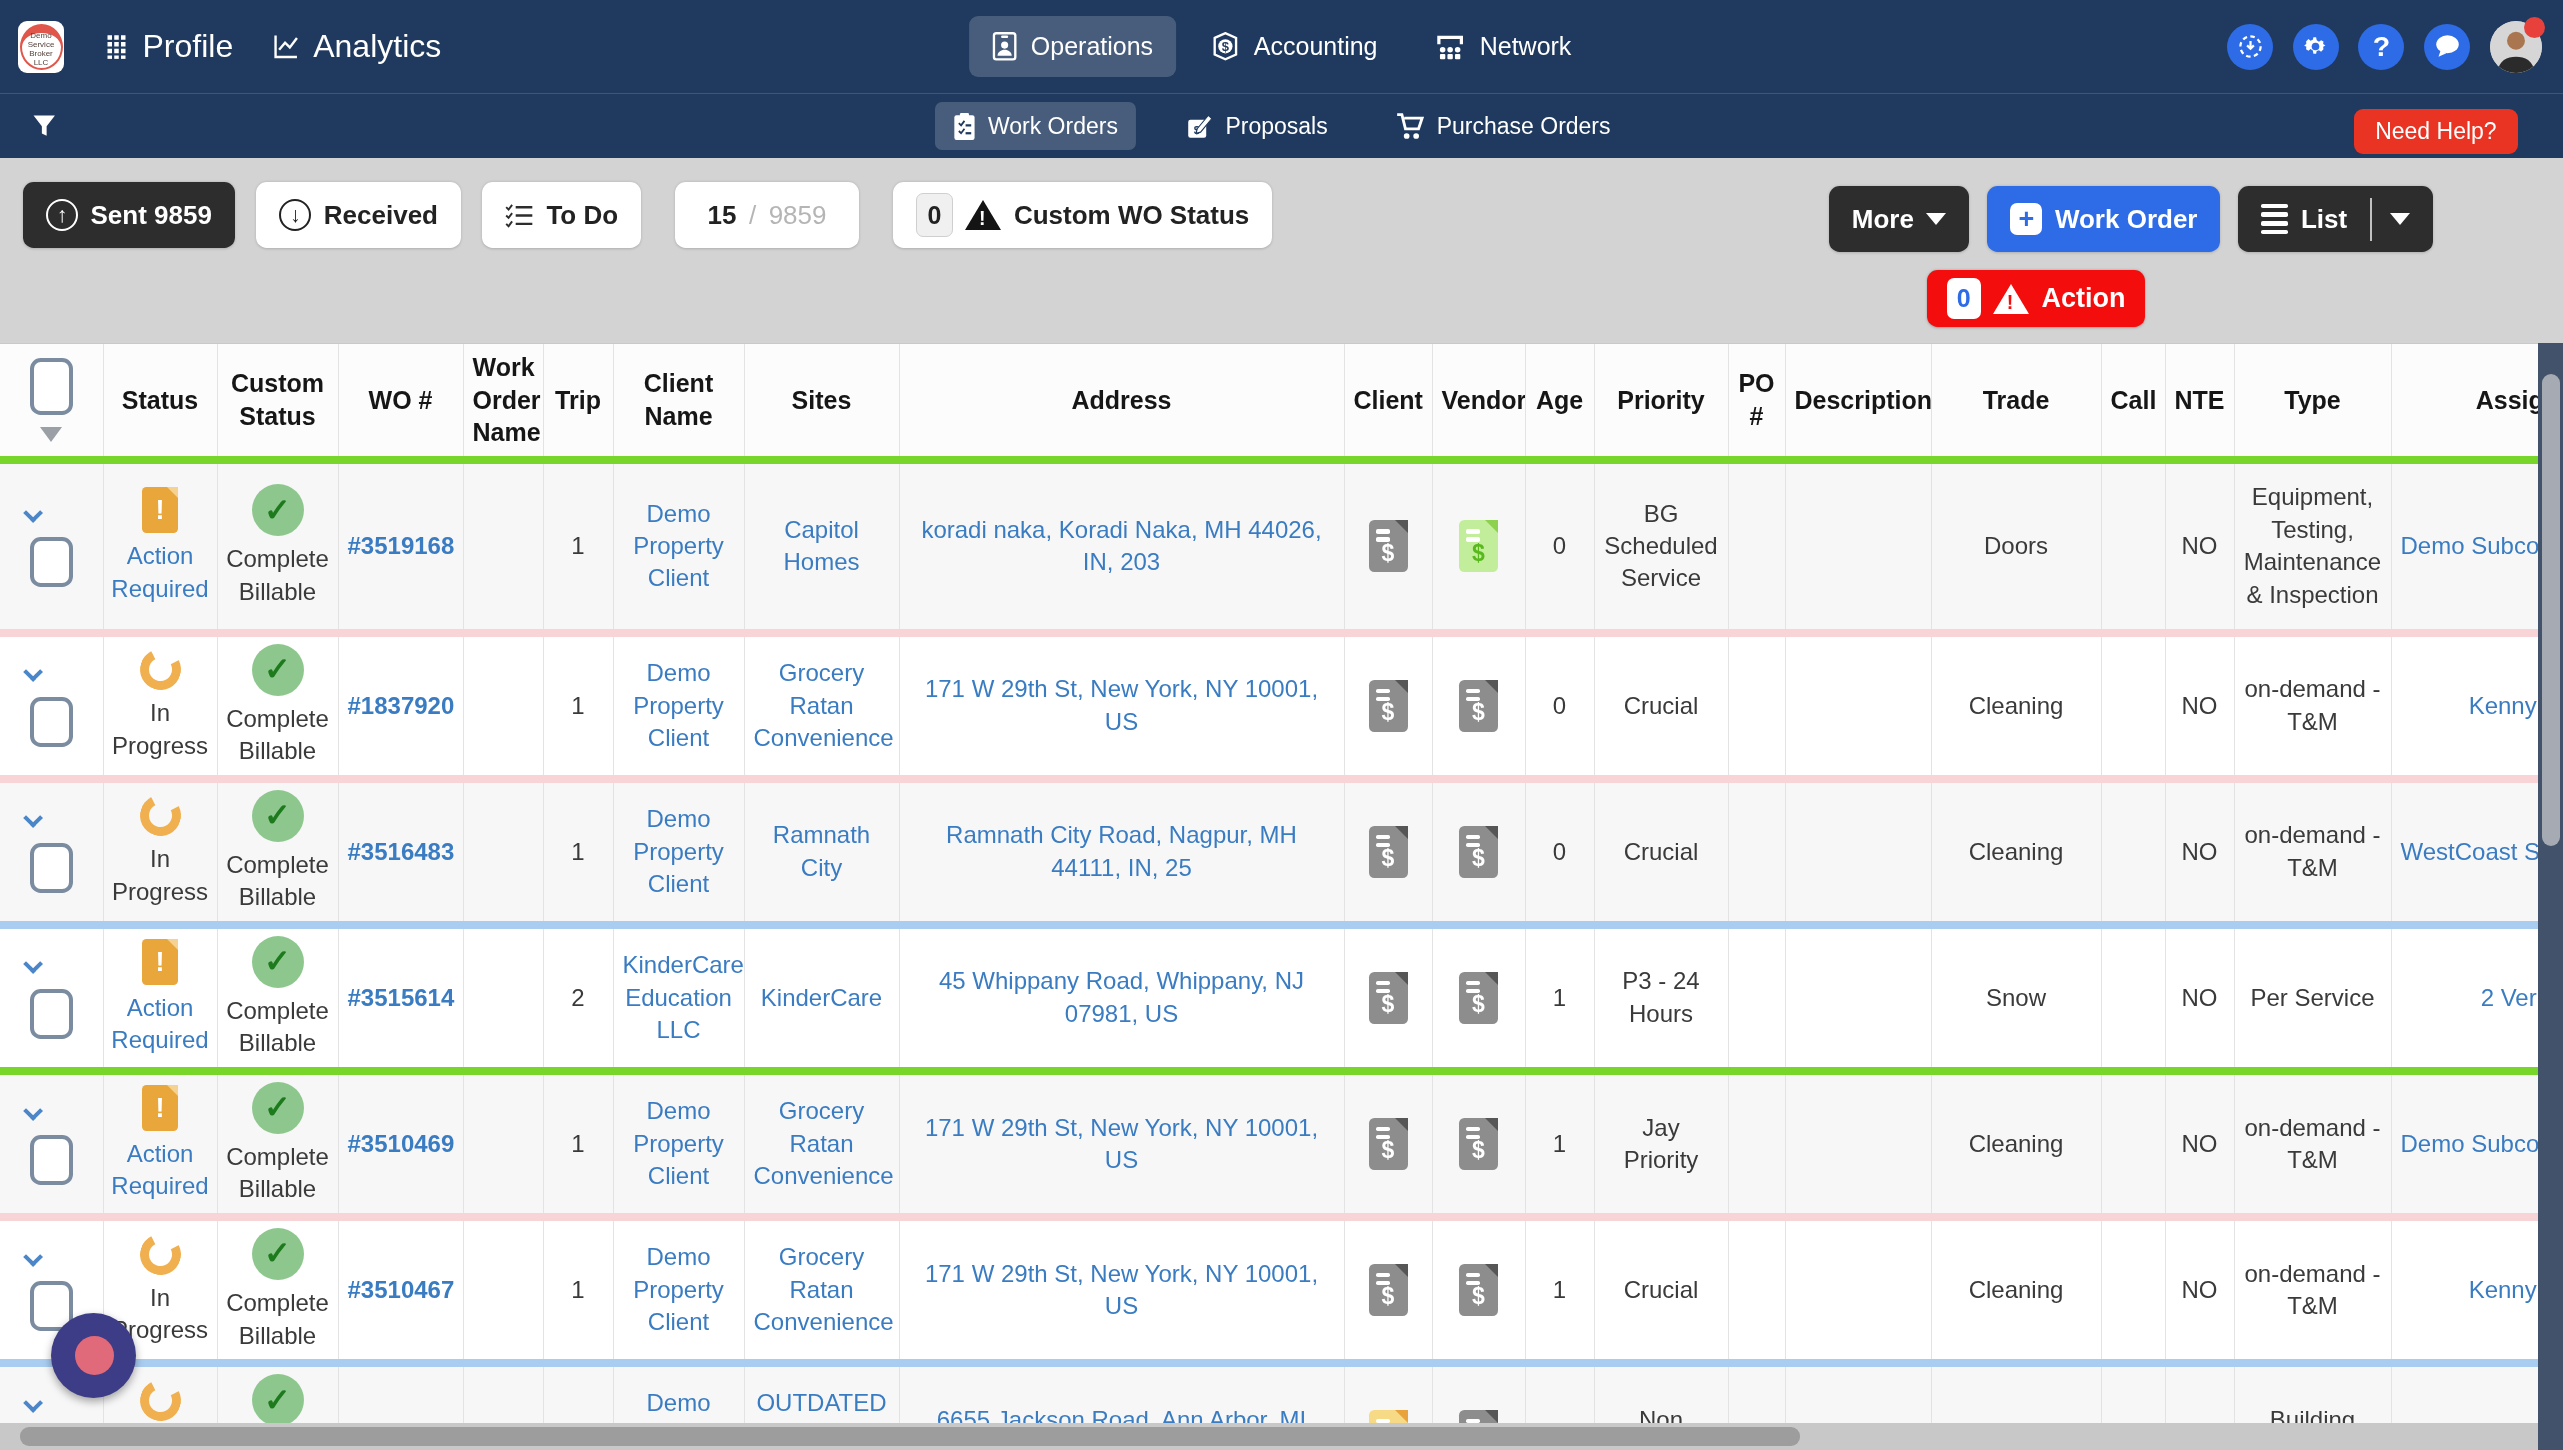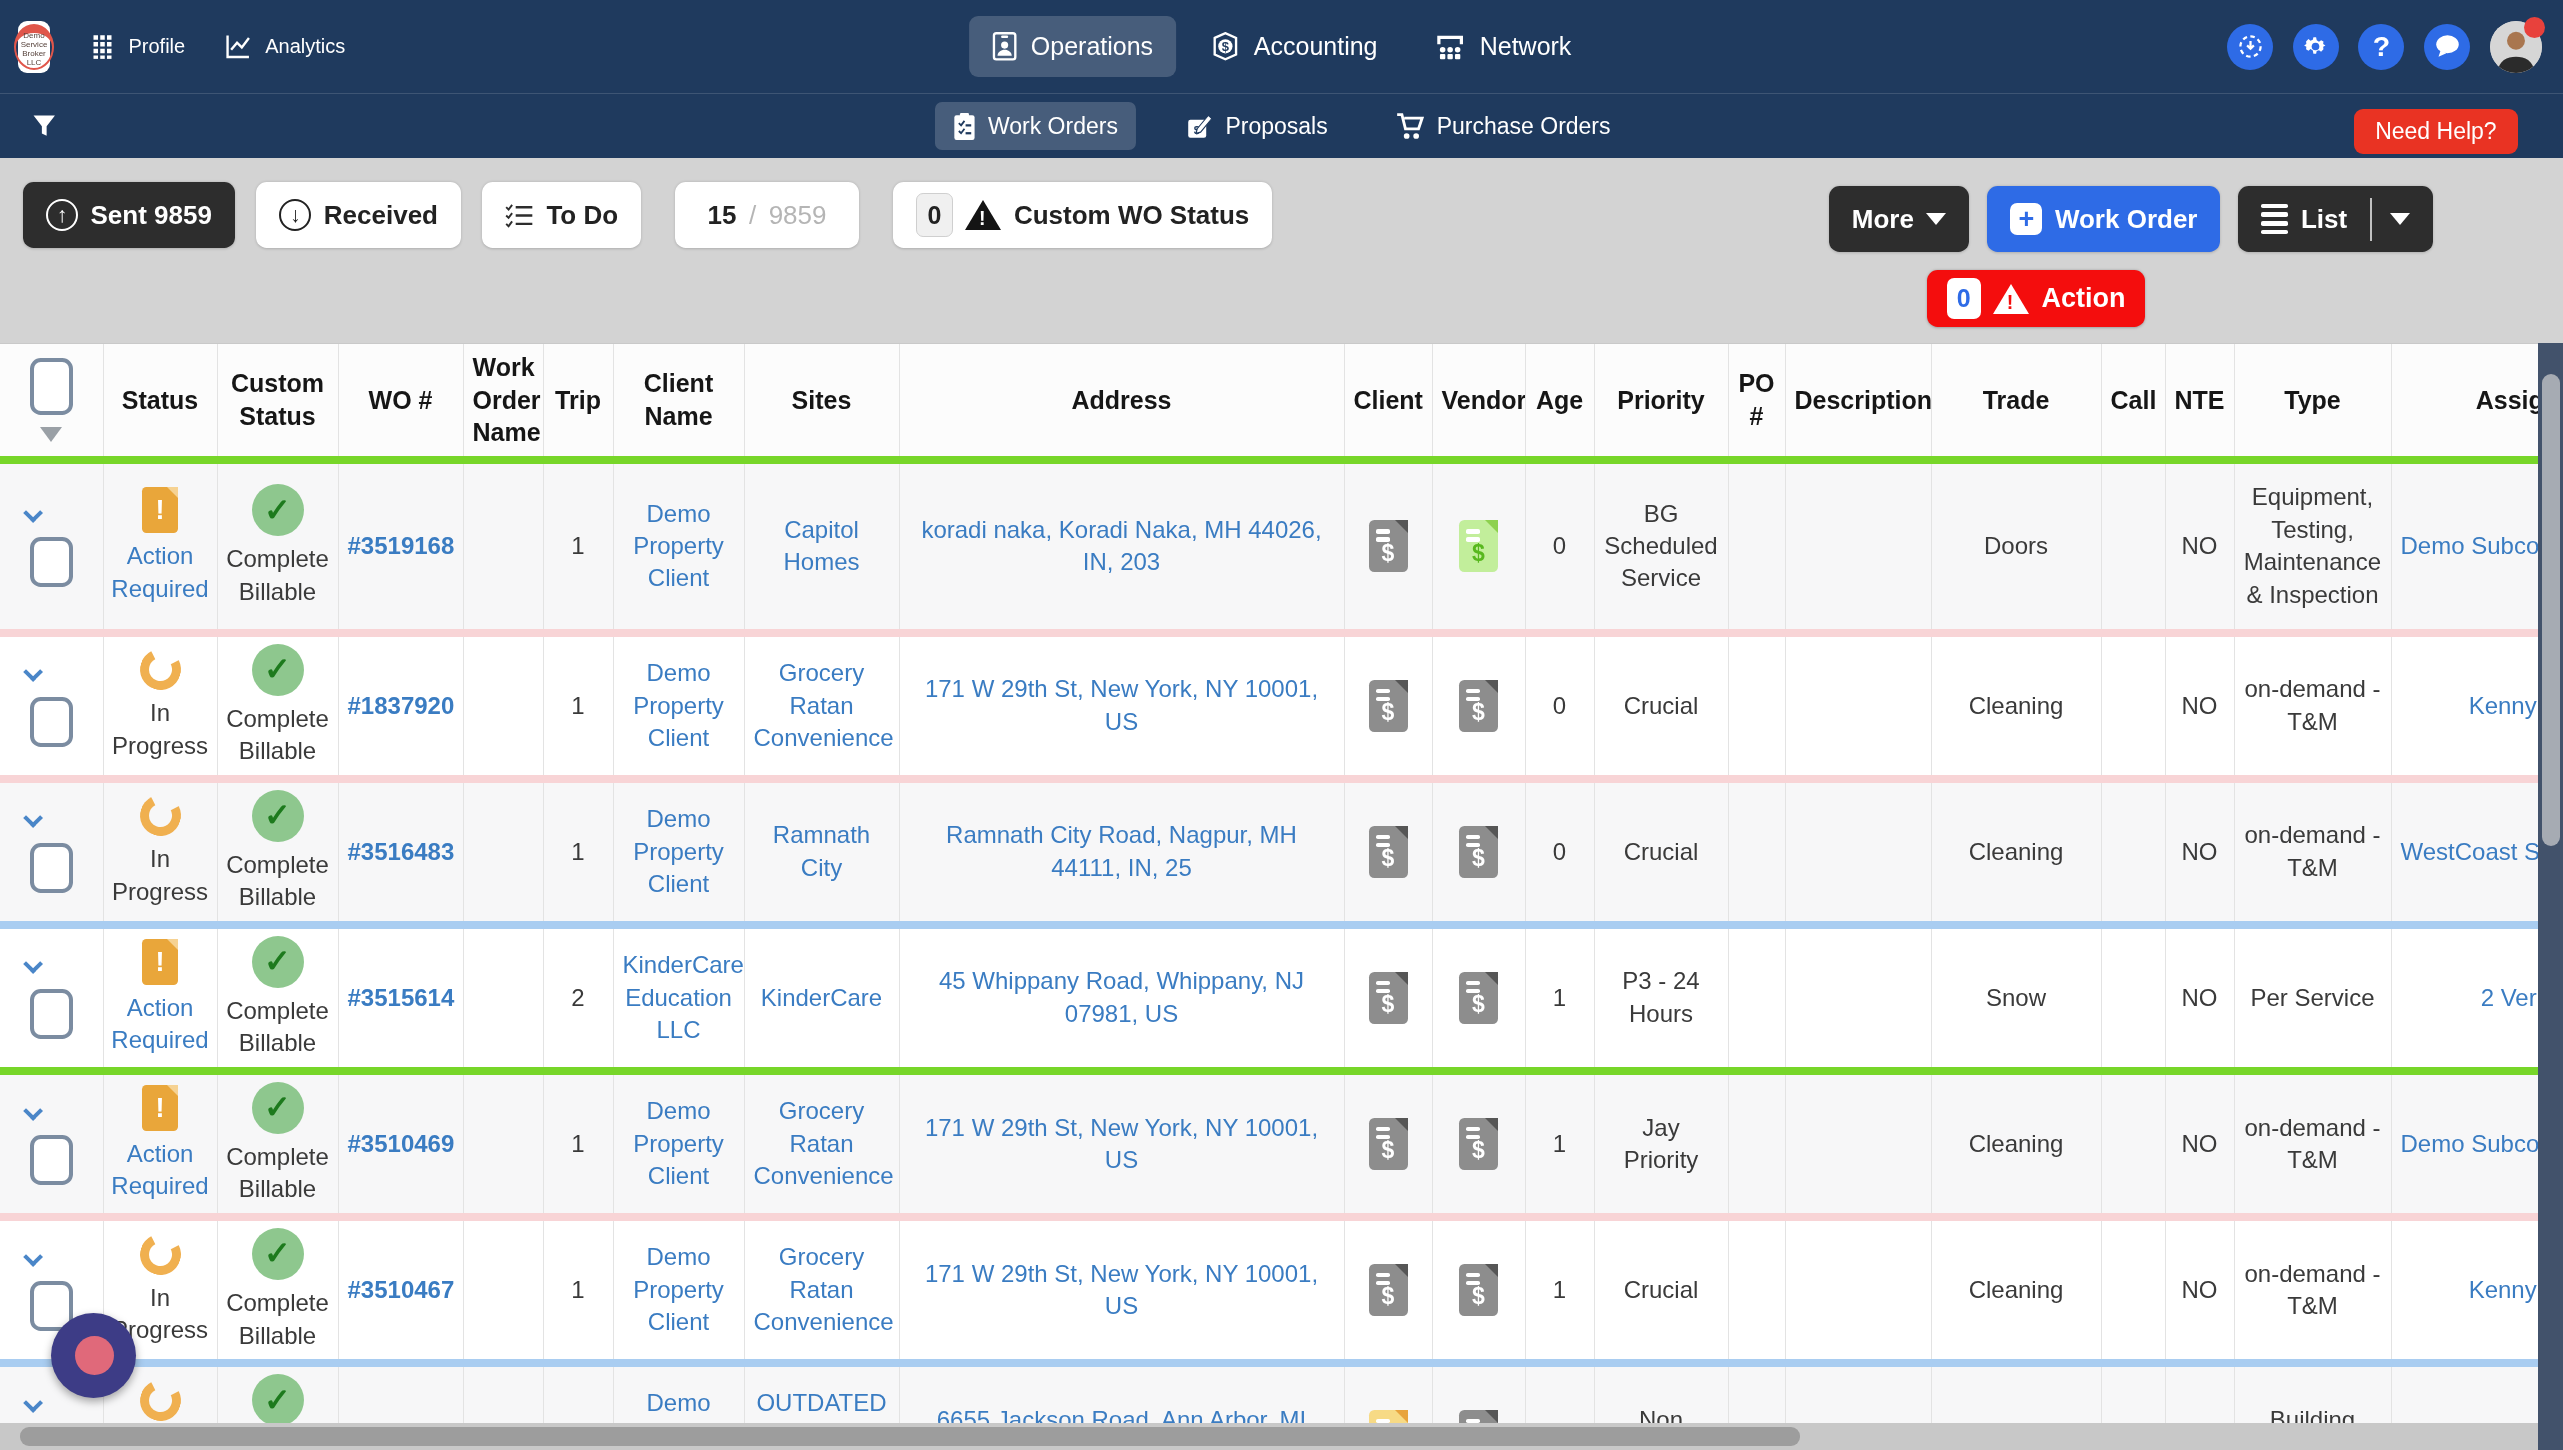--- a/index.html
+++ b/index.html
@@ -3,26 +3,26 @@
 <meta charset="utf-8">
 <style>
   * { margin:0; padding:0; box-sizing:border-box; }
   html,body { width:2563px; height:1451px; overflow:hidden;
     font-family:"Liberation Sans", sans-serif; background:var(--page-gray,#d3d3d3); }
 
   
   .topnav { position:relative; height:93px; background:var(--navy,#1f3a5e);
     display:flex; align-items:center; color:#fff; }
   .nav-left { display:flex; align-items:center; gap:39px; margin-left:18px; }
-  .logo { width:32px; height:52px; background:#fff; border-radius:9px;
+  .logo { width:46px; height:52px; background:#fff; border-radius:9px;
     display:flex; align-items:center; justify-content:center; position:relative; }
   .logo .oval { width:43px; height:46px; border:2.7px solid #e0564a; border-top-width:9px;
     border-radius:50%; display:flex; align-items:center; justify-content:center; }
   .logo .ltxt { font-size:8px; line-height:1.1; color:#57433c; text-align:center; width:36px; }
-  .nav-item { display:flex; align-items:center; gap:12.5px; font-size:20px; font-weight:500; cursor:pointer; }
+  .nav-item { display:flex; align-items:center; gap:12.5px; font-size:32px; font-weight:500; cursor:pointer; }
   .nav-center { position:absolute; left:50%; transform:translateX(-50%);
     display:flex; align-items:center; gap:12px; }
   .module { display:flex; align-items:center; gap:14.2px; font-size:25px; font-weight:500;
     padding:16px 23px; border-radius:9px; cursor:pointer; }
   .module.active { background:rgba(255,255,255,.18); }
   .nav-right { margin-left:auto; display:flex; align-items:center; gap:19.6px; margin-right:21.4px; }
   .circ-btn { width:46px; height:46px; border-radius:50%; background:var(--accent,#2e6be6);
     display:flex; align-items:center; justify-content:center; color:#fff; font-weight:700; }
   .avatar { width:52px; height:52px; border-radius:50%; background:#d6d6d6; position:relative; overflow:visible; }
   .avatar svg { border-radius:50%; }

